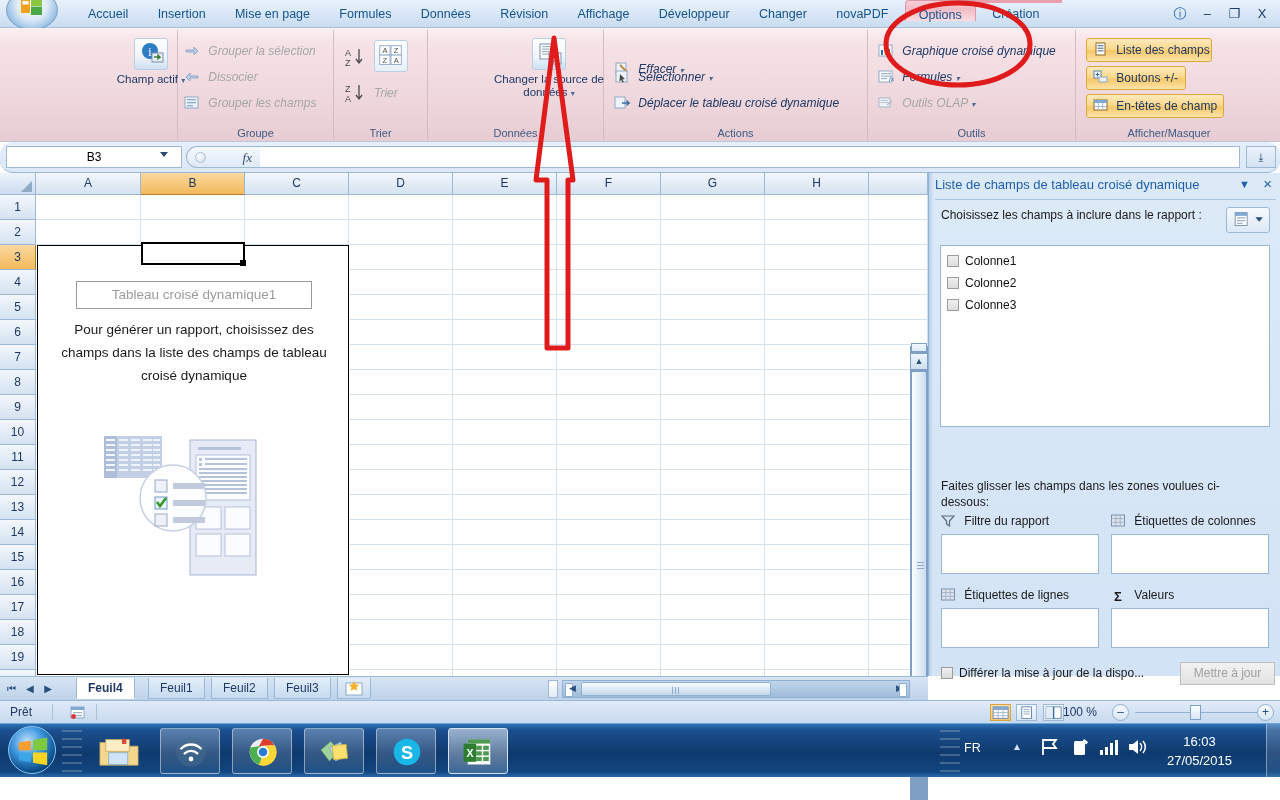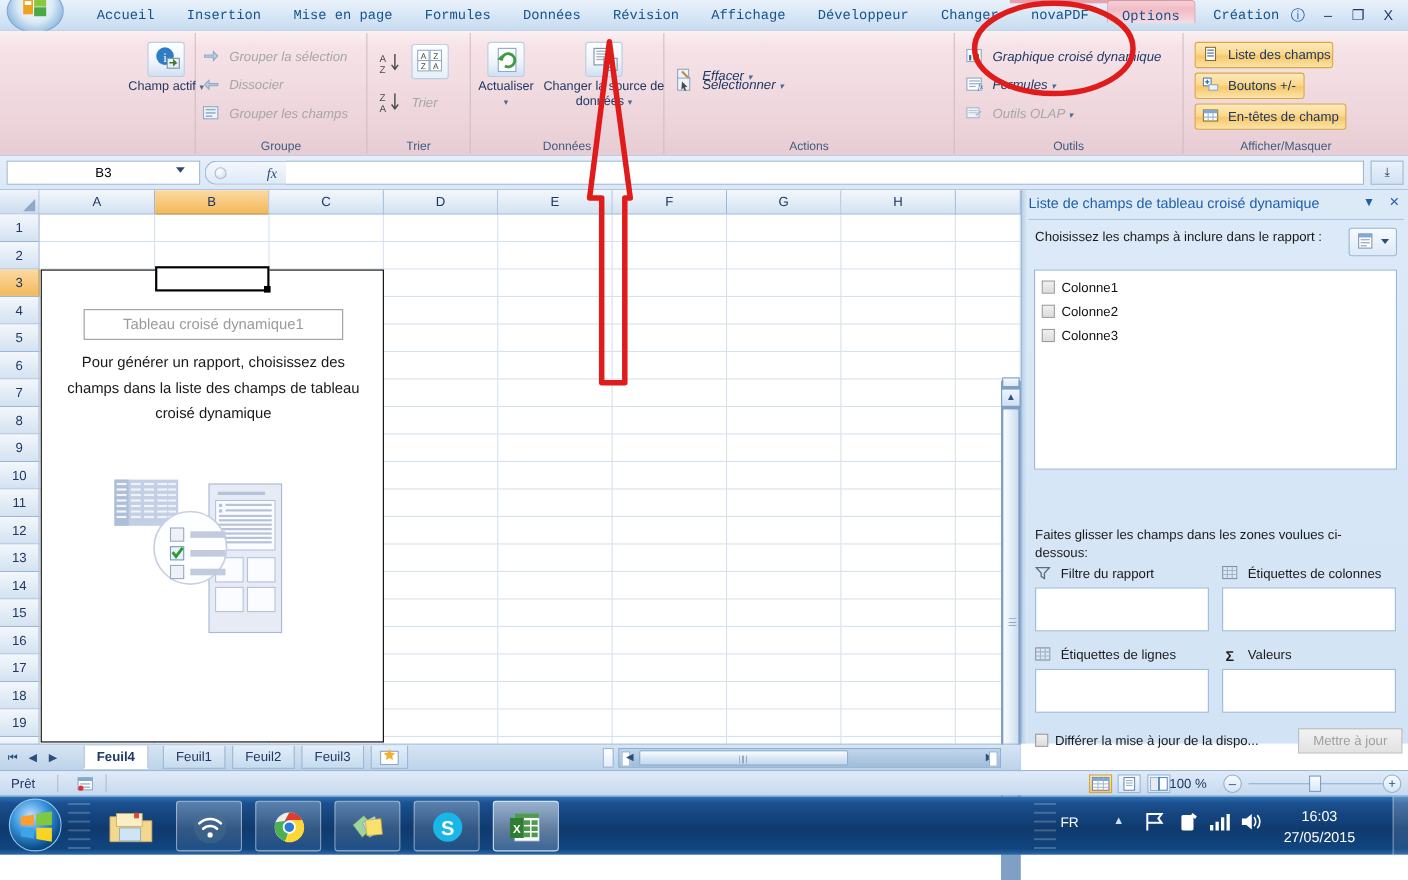--- a/index.html
+++ b/index.html
@@ -25,21 +25,20 @@
     border:1px solid #7ca6cf;
   }
   .office-logo{
     position:absolute; left:14px; top:6px; width:22px; height:18px;
   }
   .tabs{ position:absolute; left:75px; top:0; height:28px; }
   .tab{
     display:inline-block; height:21px; line-height:28px;
     padding:0 13px; font-size:12.5px; color:#15538c; cursor:default;
     vertical-align:top;
-    font-family:Liberation Mono, monospace;
   }
   .tab.ctx-active{
     background:linear-gradient(180deg,#f6cfd6 0%, #f2bcc6 40%, #f7dce1 100%);
     border:1px solid #d79aa6; border-bottom:none;
     border-radius:4px 4px 0 0; color:#15538c;
   }
   .ctx-strip{
     position:absolute; left:918px; top:0; width:144px; height:3px;
     background:#e8a0ae;
   }
@@ -87,20 +86,21 @@
     background:linear-gradient(180deg,#fde9bd 0%,#fbd98d 45%,#f7c86a 55%,#fce3a8 100%);
     border:1px solid #dca93f; border-radius:3px; white-space:nowrap; cursor:default;
   }
   .togglebtn .si{ display:inline-block; width:15px; height:14px; margin-right:5px; vertical-align:-2px;}
 
   
   .fbar{
     position:absolute; left:0; top:142px; width:1280px; height:31px;
     background:linear-gradient(180deg,#e5eefa 0%,#dce8f7 100%);
     border-bottom:1px solid #9db8d6;
+    border-radius:13px;
   }
   .namebox{
     position:absolute; left:6px; top:4px; width:176px; height:22px;
     background:#fff; border:1px solid #9fb8d4;
     font-size:12px; color:#000; text-align:center; line-height:21px;
   }
   .nameArrow{
     position:absolute; left:160px; top:10px; width:0;height:0;
     border-left:4px solid transparent;border-right:4px solid transparent;border-top:5px solid #2a4a73;
   }
@@ -478,31 +478,20 @@
           <path d="M19 5 v13 M16 15 l3 4 l3 -4" stroke="#4a4a4a" fill="none" stroke-width="1.3"></path>
         </svg>
       </div>
       <div class="smallitem dis" style="left:40px; top:52px;">
         <span>Trier</span>
       </div>
       <div class="glabel">Trier</div>
     </div>
 
     <div class="rgroup" style="left:428px; width:176px;">
-      <div class="bigbtn" style="left:-16px; top:8px; width:96px;">
-        <span class="ic">
-          <svg viewBox="0 0 34 32" width="34" height="32">
-            <rect x="9" y="5" width="16" height="21" fill="#fff" stroke="#8fa9c6"></rect>
-            <path d="M12 16 a6 6 0 1 1 3 5" fill="none" stroke="#3f9b3f" stroke-width="2.6"></path>
-            <path d="M12 11 l1 5 l-5 -1 z" fill="#3f9b3f"></path>
-          </svg>
-        </span>
-        <span>Actualiser</span><br>
-        <span class="caret">▾</span>
-      </div>
       <div class="bigbtn" style="left:66px; top:8px; width:110px;">
         <span class="ic">
           <svg viewBox="0 0 34 32" width="34" height="32">
             <rect x="7" y="5" width="15" height="15" fill="#fff" stroke="#7b8fa8"></rect>
             <g fill="#9fb3c9">
                 <rect x="9" y="7" width="11" height="1.2"></rect>
                 <rect x="9" y="9.5" width="11" height="1.2"></rect>
                 <rect x="9" y="12" width="11" height="1.2"></rect>
                 <rect x="9" y="14.5" width="11" height="1.2"></rect>
               </g>
@@ -533,20 +522,29 @@
       </div>
       <div class="smallitem" style="left:10px; top:36px;">
         <span class="si">
           <svg viewBox="0 0 16 15" width="16" height="15">
             <rect x="2" y="2" width="11" height="11" fill="#eef3f9" stroke="#8fa9c6"></rect>
             <path d="M6 5 l5 5 l-2.5 0.4 l1.4 2.6 l-1.4 0.6 l-1.3 -2.6 l-1.8 1.6z" fill="#4a4a4a"></path>
           </svg>
         </span>
         <span>Sélectionner</span>
         <span class="caret">▾</span>
+      </div>
+      <div class="smallitem" style="left:10px; top:62px;">
+        <span class="si">
+          <svg viewBox="0 0 16 15" width="16" height="15">
+            <rect x="1" y="2" width="10" height="11" fill="#eef3f9" stroke="#8fa9c6"></rect>
+            <path d="M8 8 h7 l-2.5 -2.5 M15 8 l-2.5 2.5" stroke="#3a6ea8" fill="none" stroke-width="1.4"></path>
+          </svg>
+        </span>
+        <span>Déplacer le tableau croisé dynamique</span>
       </div>
       <div class="glabel">Actions</div>
     </div>
 
     <div class="rgroup" style="left:868px; width:208px;">
       <div class="smallitem" style="left:10px; top:10px;">
         <span class="si">
           <svg viewBox="0 0 16 15" width="16" height="15">
             <rect x="1" y="2" width="13" height="11" fill="#fff" stroke="#8fa9c6"></rect>
             <rect x="3" y="7" width="2" height="5" fill="#2f6ea8"></rect>

